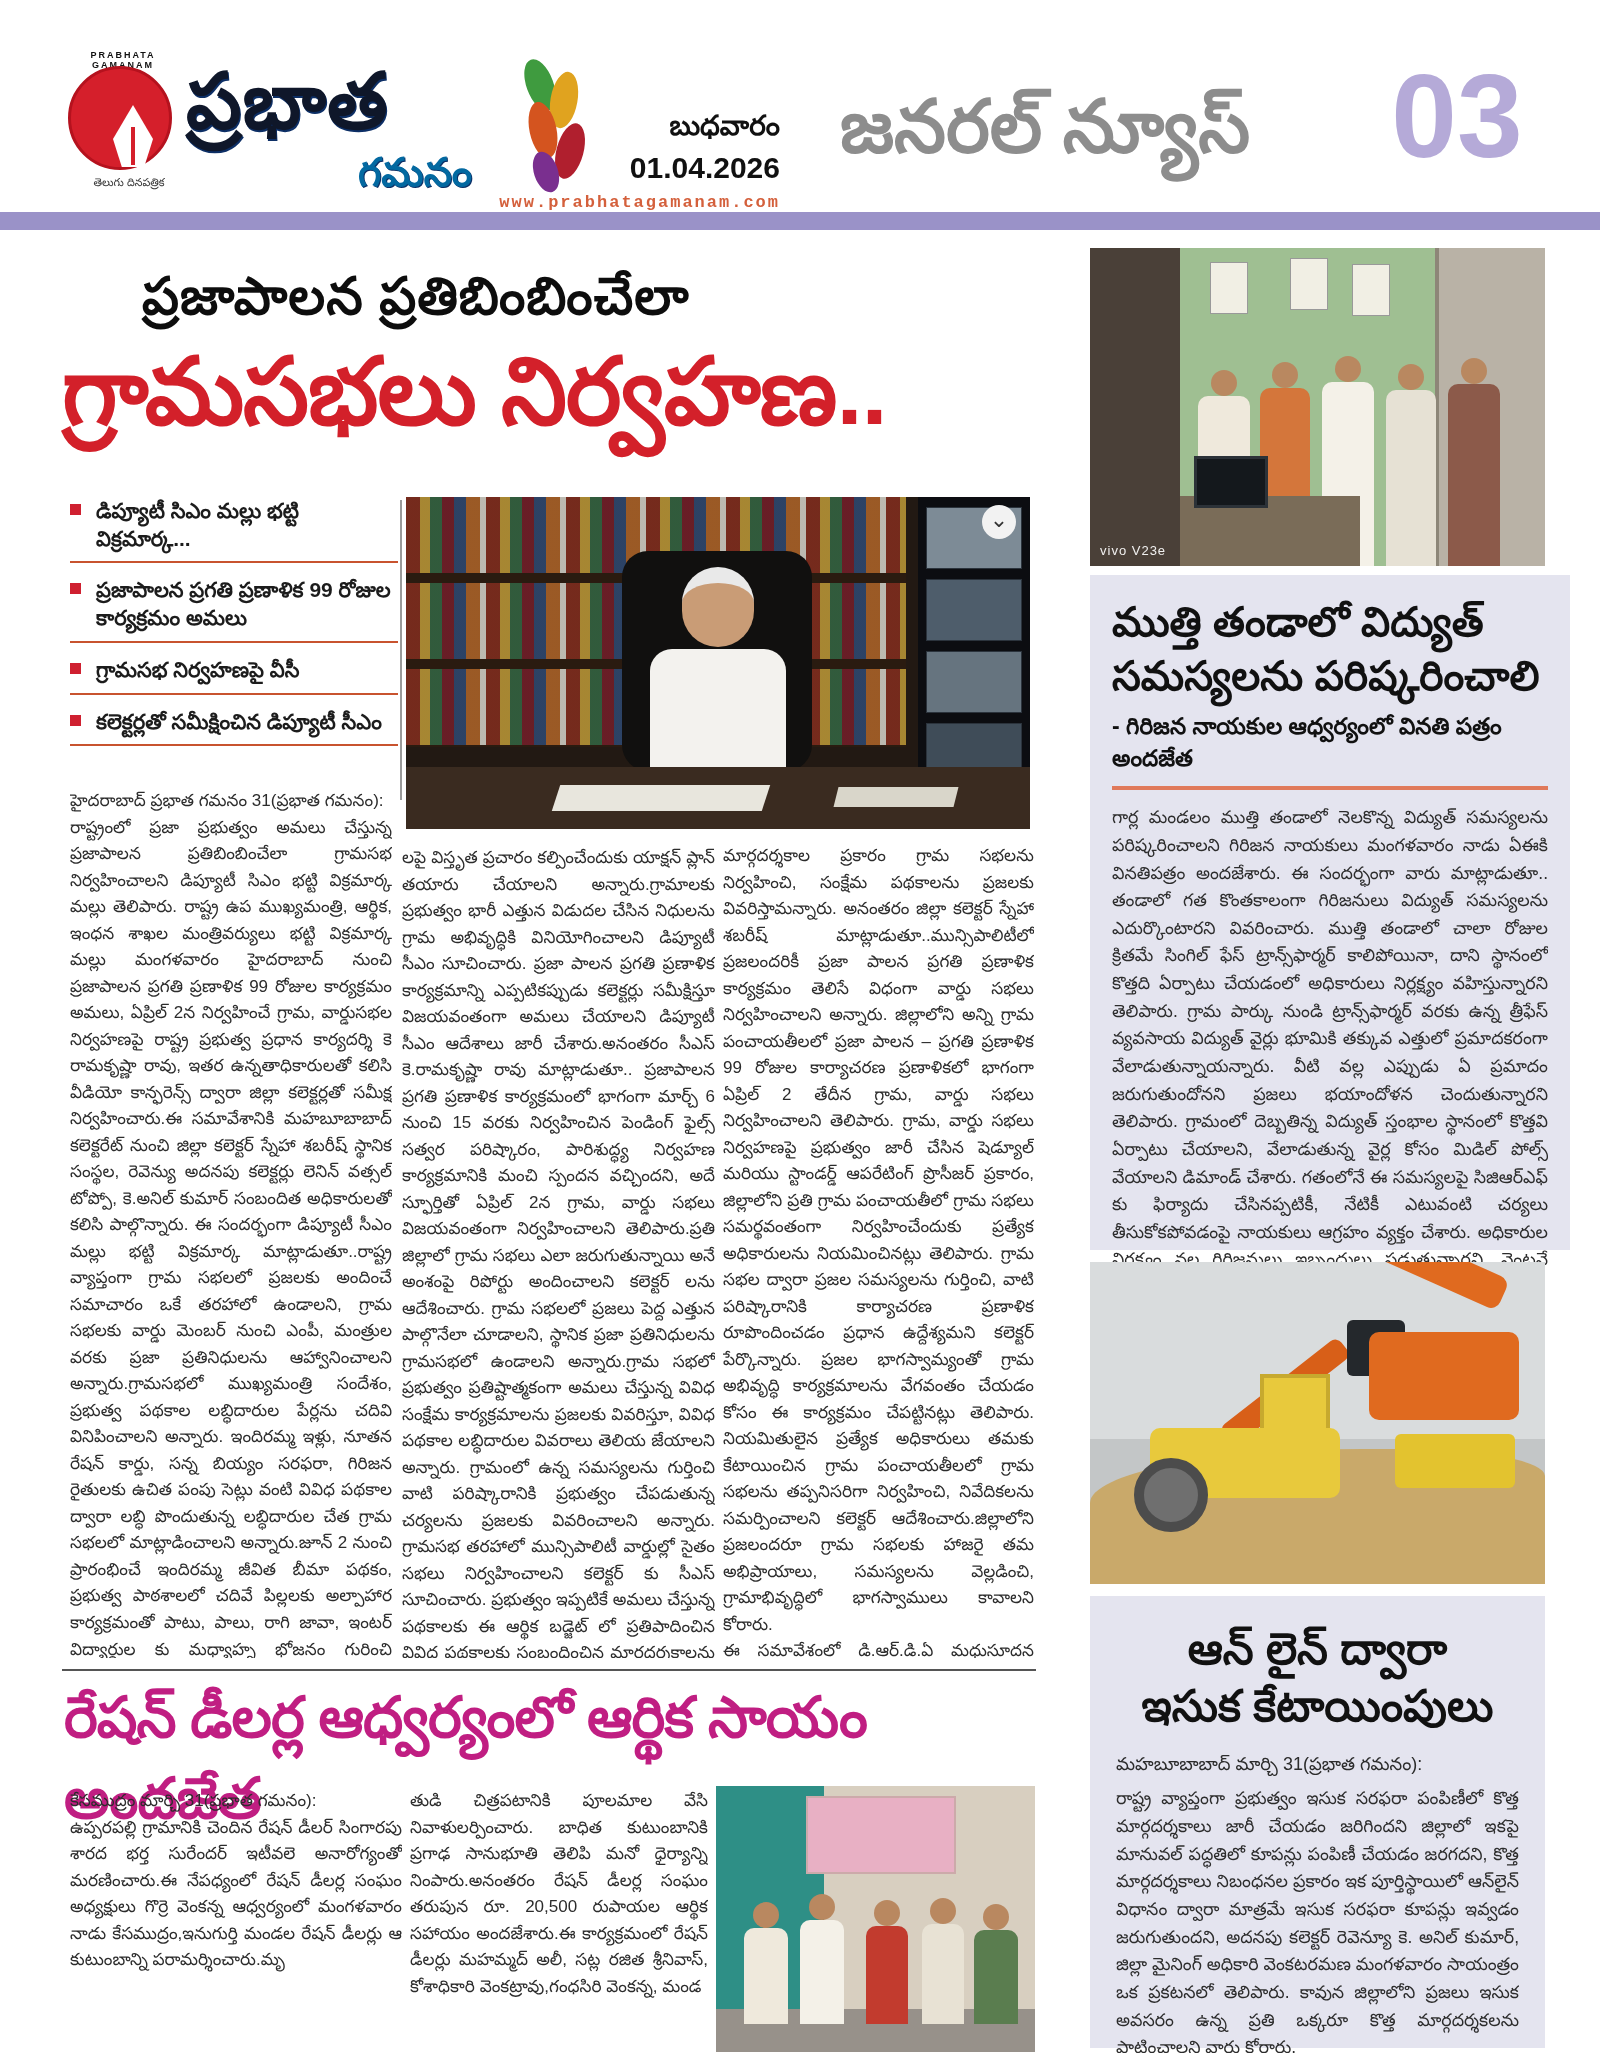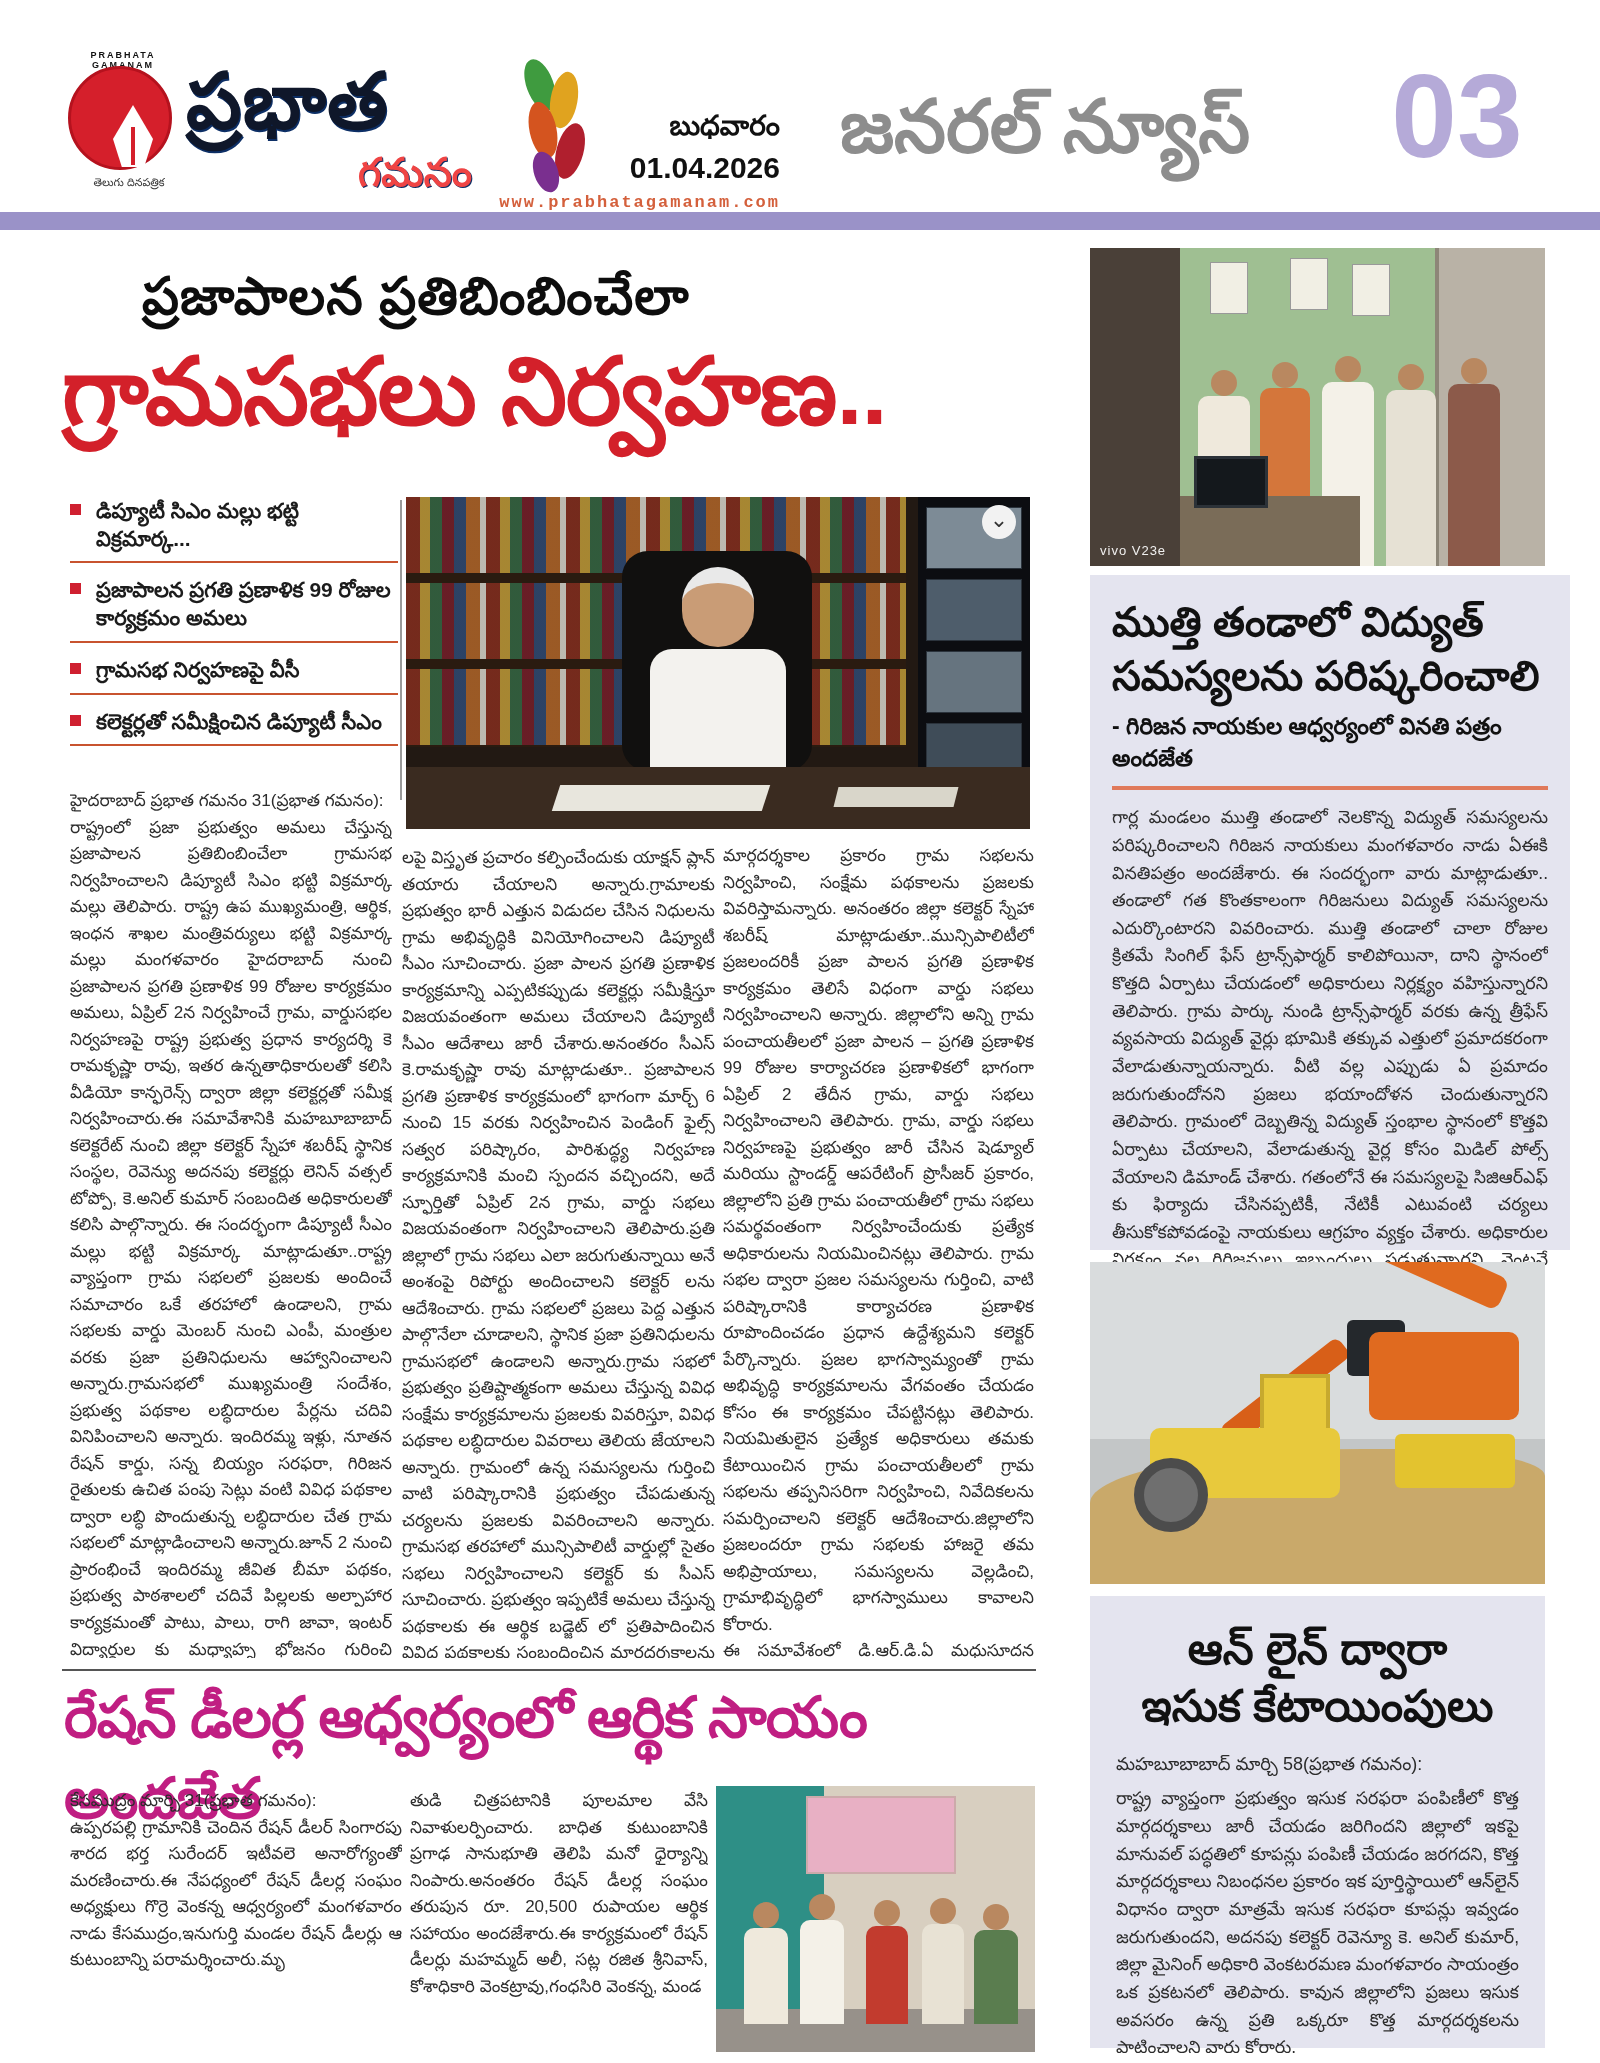--- a/index.html
+++ b/index.html
@@ -12,21 +12,21 @@
   .logo-emblem { position:absolute; left:10px; top:18px; width:104px; height:104px; border-radius:50%;
                  background:#d51f2b; border:3px solid #b5121e; }
   .logo-nib { position:absolute; left:42px; top:36px; width:40px; height:62px; background:#ffffff;
               clip-path:polygon(50% 0,100% 55%,78% 100%,22% 100%,0 55%); }
   .logo-nib-slit { position:absolute; left:60px; top:58px; width:4px; height:38px; background:#d51f2b; }
   .logo-arc { position:absolute; left:0; top:2px; width:130px; text-align:center; font-size:9px;
               letter-spacing:2px; color:#111; font-weight:bold; }
   .logo-tagline { position:absolute; left:6px; top:128px; width:130px; text-align:center; font-size:11px; color:#333; }
   .brand-main { position:absolute; left:128px; top:8px; font-size:78px; font-weight:700; color:#0f172a;
                 text-shadow:1px 2px 0 #0d2f66; letter-spacing:1px; }
-  .brand-sub { position:absolute; left:300px; top:102px; font-size:40px; font-weight:800; color:#ef4444;
+  .brand-sub { position:absolute; left:300px; top:102px; font-size:40px; font-weight:800; color:#0369a1;
                text-shadow:1px 1px 0 #0d2f66; }
   .leaves { position:absolute; left:455px; top:10px; width:90px; height:135px; }
   .date-block { position:absolute; left:460px; top:82px; width:320px; text-align:right;margin-top:28px; }
   .weekday { font-size:28px; font-weight:bold; color:#111; }
   .pub-date { font-size:30px; font-weight:bold; color:#111; margin-top:2px; }
   .website { margin-top:8px; font-family:"Liberation Mono","DejaVu Sans Mono",monospace;
              font-size:17px; letter-spacing:2px; color:#d4603c; font-weight:bold; }
   .section-banner { position:absolute; left:810px; top:84px; width:470px; text-align:center;
                     font-size:74px; font-weight:800; color:#8d8d8d; letter-spacing:0px; }
   .page-number { position:absolute; left:1372px; top:48px; width:170px; text-align:center;
@@ -264,17 +264,17 @@
     <div class="roller"></div>
     <div class="roller-drum"></div>
     <div class="truck"></div>
   </div>
 
   <div class="panel sand-panel">
     <div class="sand-headline">
       <span>ఆన్ లైన్ ద్వారా</span><br>
       <span>ఇసుక కేటాయింపులు</span>
     </div>
-    <div class="sand-dateline">మహబూబాబాద్ మార్చి 58(ప్రభాత గమనం):</div>
+    <div class="sand-dateline">మహబూబాబాద్ మార్చి 31(ప్రభాత గమనం):</div>
     <div class="sand-body">రాష్ట్ర వ్యాప్తంగా ప్రభుత్వం ఇసుక సరఫరా పంపిణీలో కొత్త మార్గదర్శకాలు జారీ చేయడం జరిగిందని జిల్లాలో ఇకపై మానువల్ పద్ధతిలో కూపన్లు పంపిణీ చేయడం జరగదని, కొత్త మార్గదర్శకాలు నిబంధనల ప్రకారం ఇక పూర్తిస్థాయిలో ఆన్‌లైన్ విధానం ద్వారా మాత్రమే ఇసుక సరఫరా కూపన్లు ఇవ్వడం జరుగుతుందని, అదనపు కలెక్టర్ రెవెన్యూ కె. అనిల్ కుమార్, జిల్లా మైనింగ్ అధికారి వెంకటరమణ మంగళవారం సాయంత్రం ఒక ప్రకటనలో తెలిపారు. కావున జిల్లాలోని ప్రజలు ఇసుక అవసరం ఉన్న ప్రతి ఒక్కరూ కొత్త మార్గదర్శకలను పాటించాలని వారు కోరారు.</div>
   </div>
 
 </div>
 
 </body></html>

